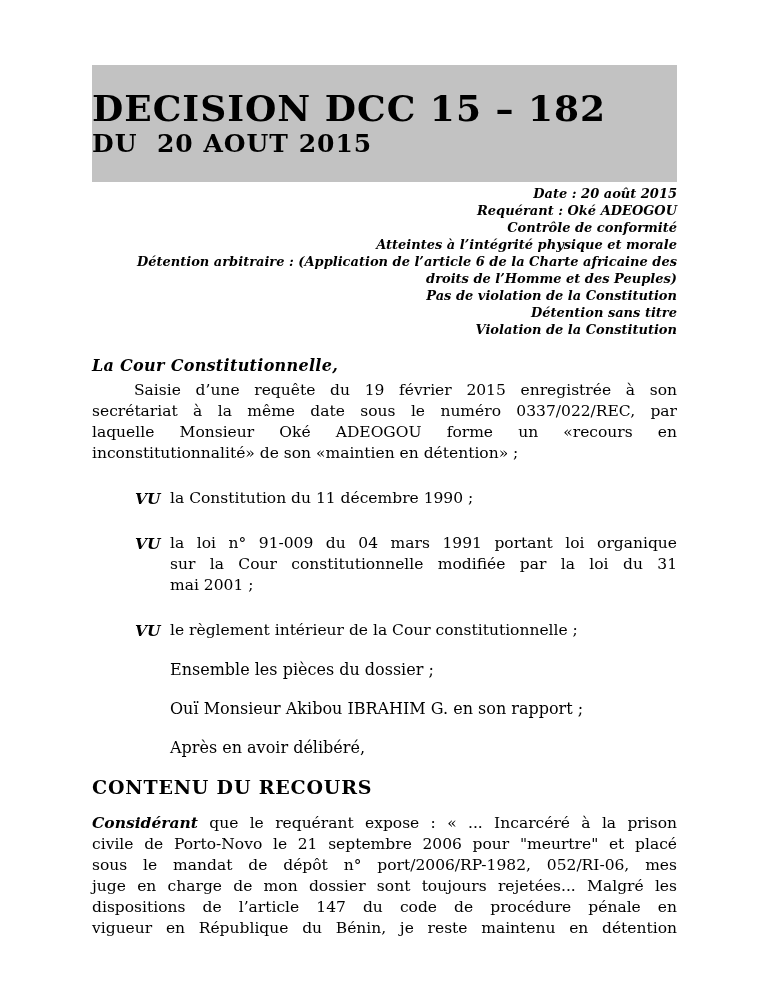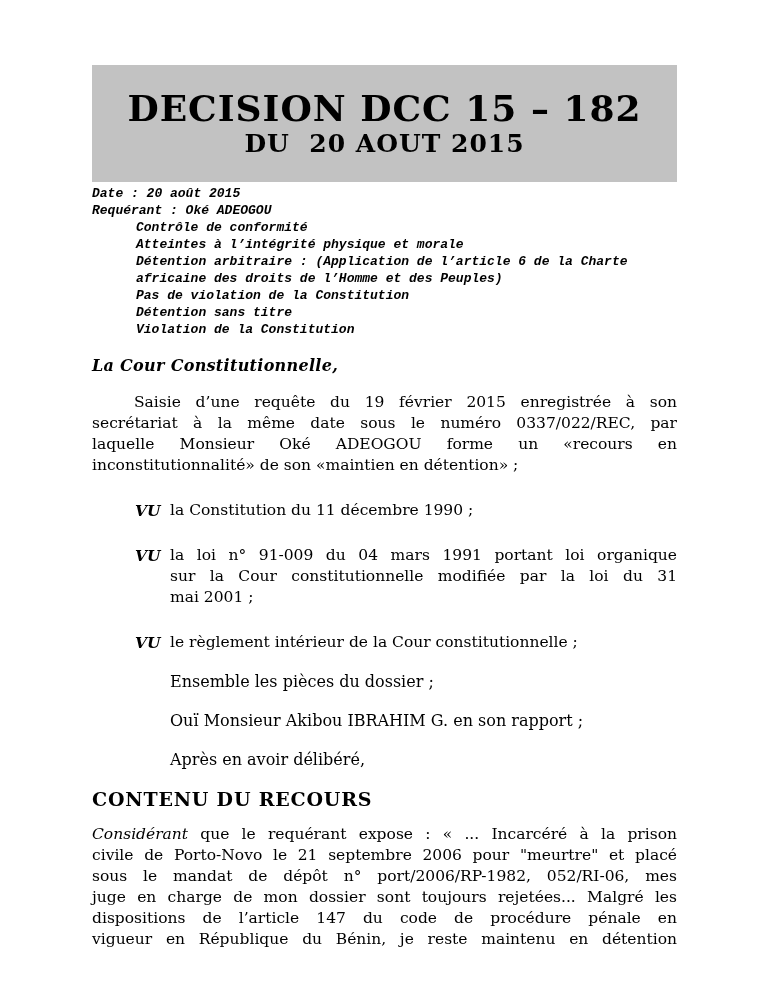--- a/index.html
+++ b/index.html
@@ -18,21 +18,20 @@
     font-family: "DejaVu Serif", "Liberation Serif", serif;
     overflow: hidden;
   }
   
   .header-box {
     height: 117px;
     background: #c2c2c2;
     display: flex;
     flex-direction: column;
     justify-content: center;
-    text-align: center;
   }
   .header-line1 {
     font-size: 36px;
     font-weight: bold;
     line-height: 1.15;
     letter-spacing: 1px;
     white-space: pre;
   }
   .header-line2 {
     font-size: 25px;
@@ -42,21 +41,21 @@
     white-space: pre;
   }
   
   .metadata {
     margin-top: 3px;
     font-weight: bold;
     font-style: italic;
     font-size: 13px;
     line-height: 17px;
   }
-  .meta-line { text-align: left; font-family: Liberation Mono, monospace; }
+  .meta-line { text-align: right; }
   .meta-indent { padding-left: 44px; }
   
   .court-heading {
     margin-top: 14px;
     font-size: 16px;
     font-weight: bold;
     font-style: italic;
     line-height: 28px;
     letter-spacing: 0.3px;
   }
@@ -66,30 +65,30 @@
     font-size: 19px;
     font-weight: bold;
     line-height: 26px;
     letter-spacing: 0.8px;
   }
   
   .body-block {
     font-size: 15.5px;
     line-height: 21px;
   }
-  .intro { margin-top: 12px; }
+  .intro { }
   .considerant { margin-top: 12px; }
   .body-line { text-align: left; }
   .jf {
     text-align: justify;
     text-align-last: justify;
   }
   .first-indent { text-indent: 42px; }
   .lead-bold {
-    font-weight: normal;
+    font-weight: bold;
     font-style: italic;
   }
   
   .vu-row {
     display: flex;
     margin: 24px 0 0 43px;
     font-size: 15.5px;
     line-height: 21px;
   }
   .vu-label {

